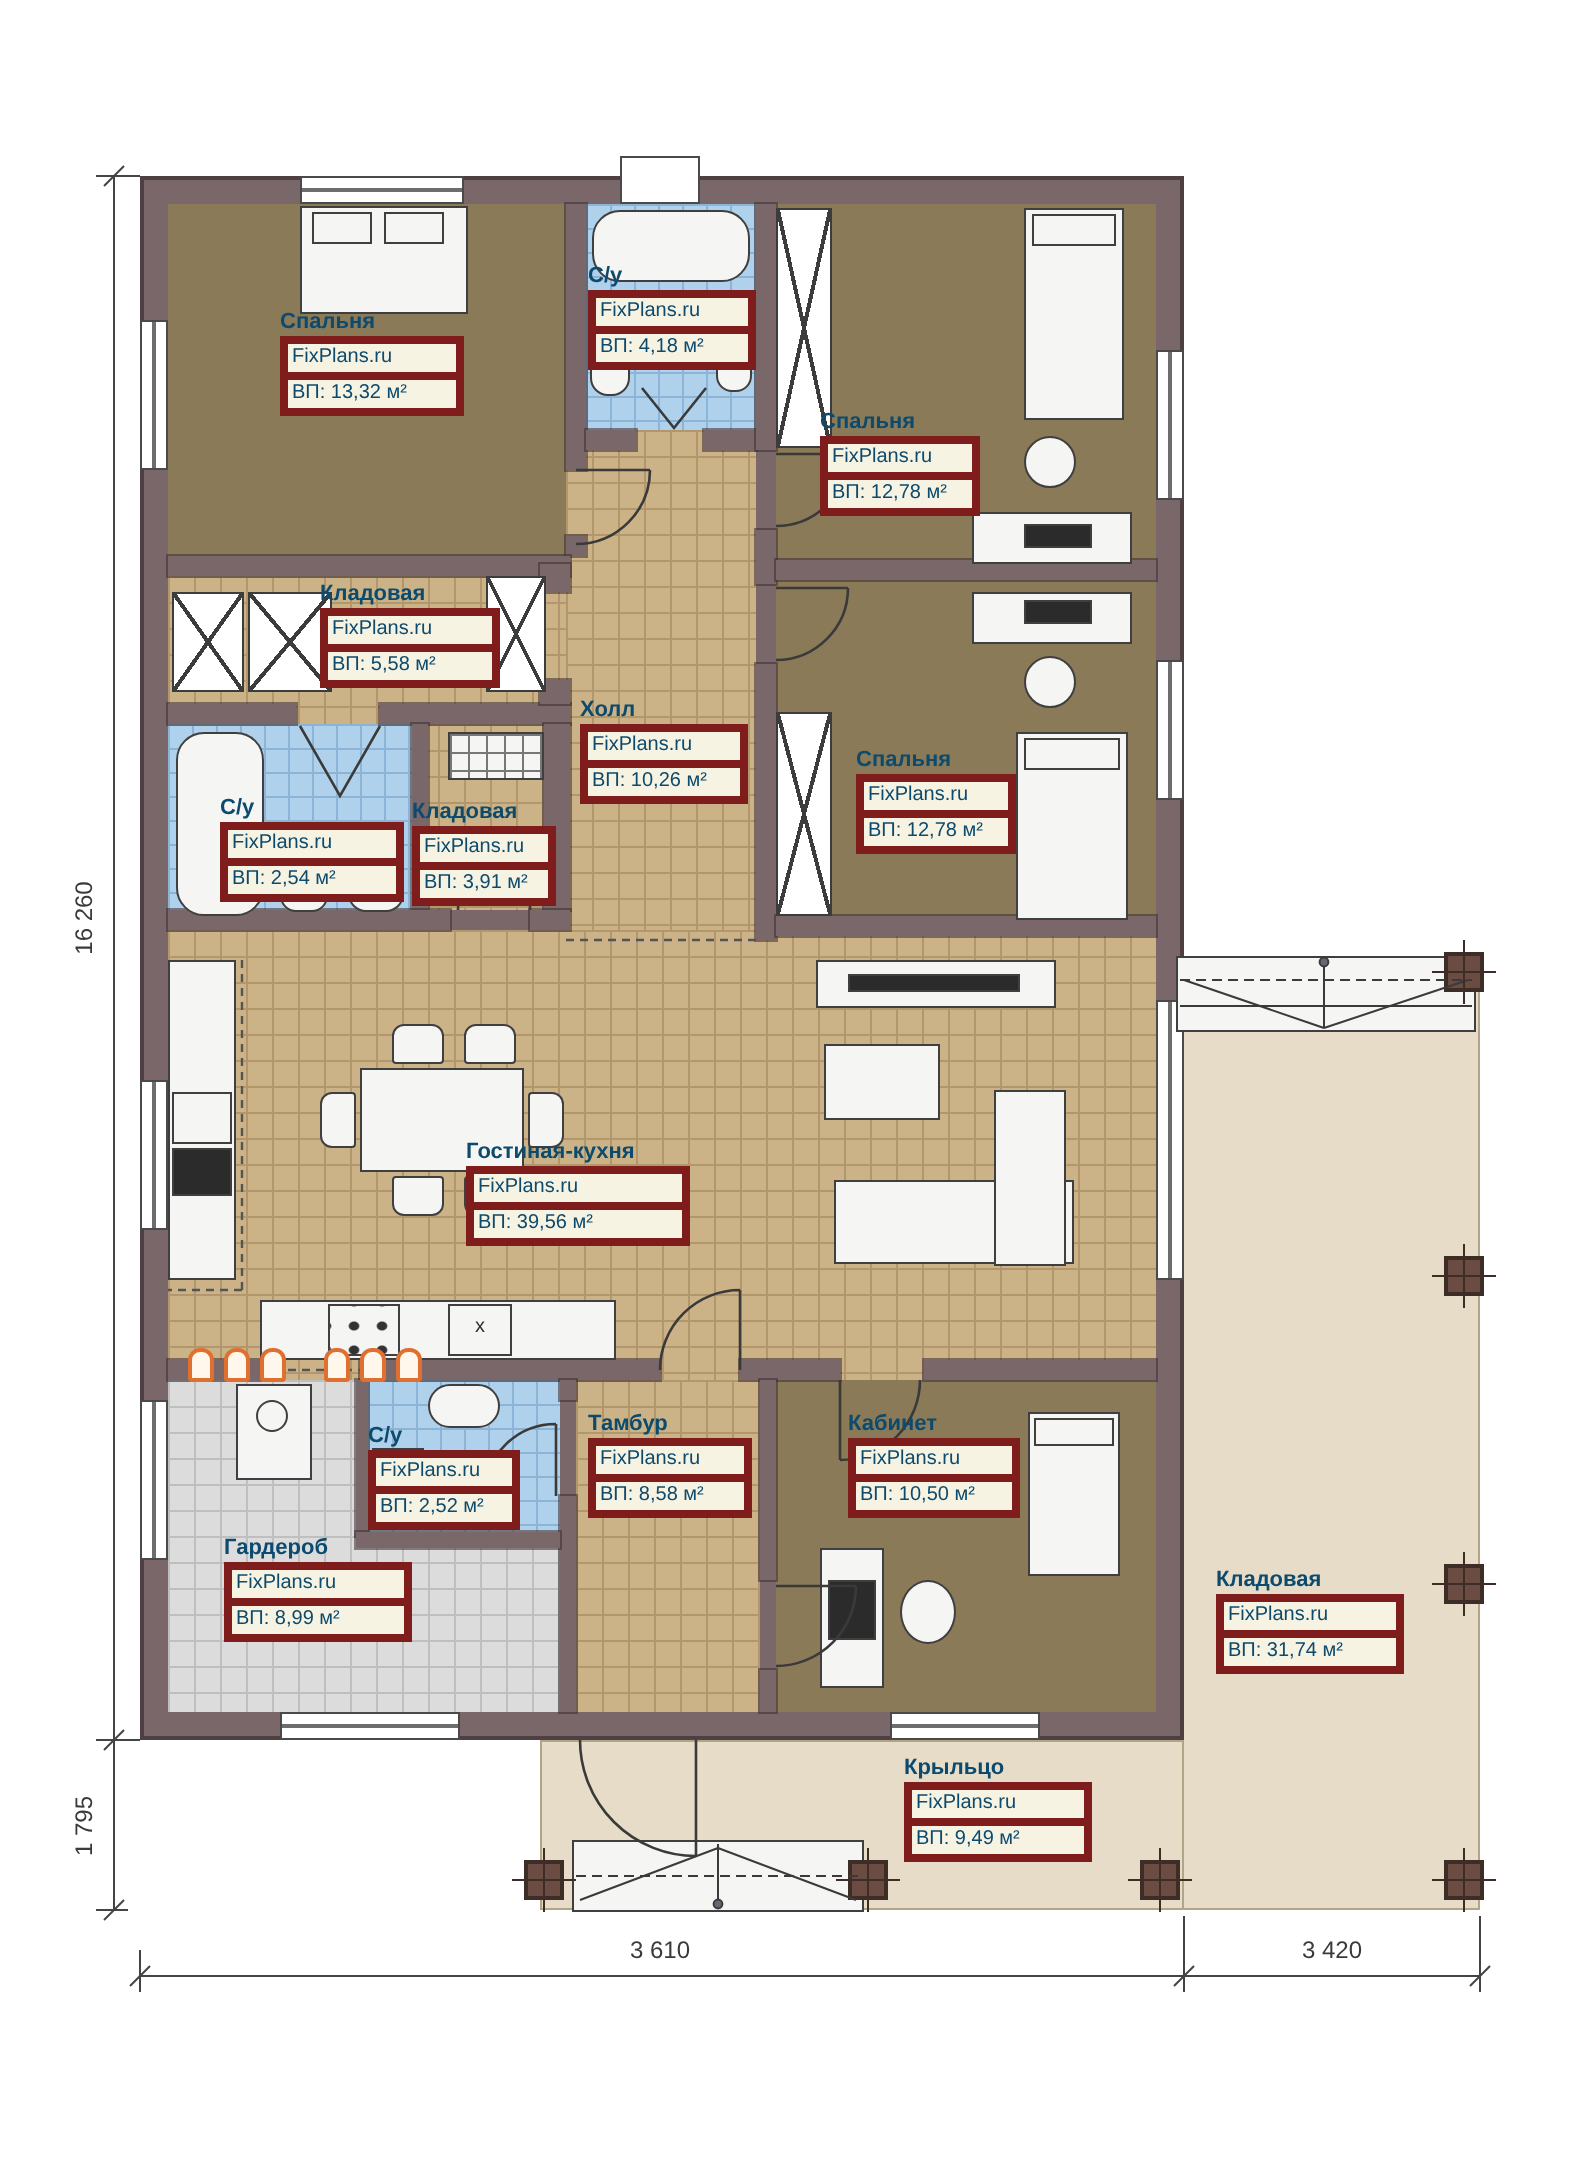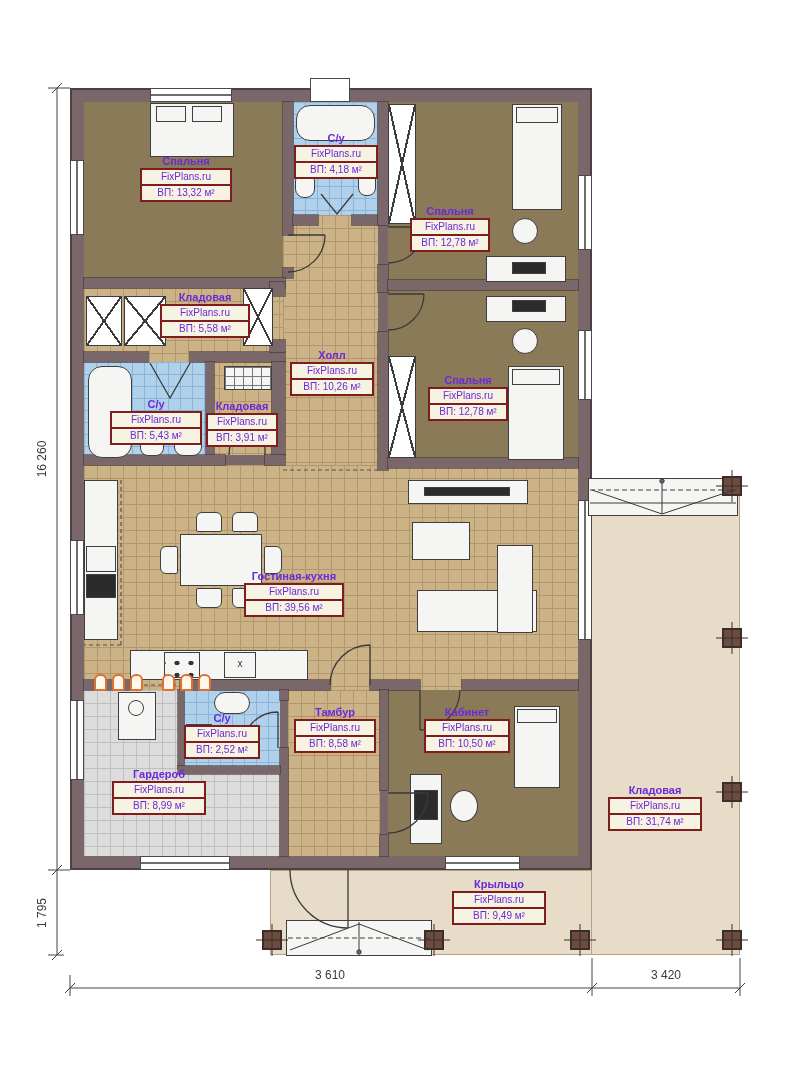--- a/index.html
+++ b/index.html
@@ -17,23 +17,23 @@
   .window.v{background:linear-gradient(90deg,#fff 42%,#6d6d6d 42%,#6d6d6d 58%,#fff 58%)}
   .furn{position:absolute;background:#f5f5f3;border:1.5px solid #3f3f3f;z-index:4;box-sizing:border-box}
   .furn.dark{background:#2b2b2b}
   .round{border-radius:50%}
   .rtub{border-radius:14px}
   .xbox{position:absolute;z-index:4;border:1.5px solid #3c3c3c;box-sizing:border-box;background:
     linear-gradient(to top right,transparent calc(50% - 1px),#3c3c3c calc(50% - 1px),#3c3c3c calc(50% + 1px),transparent calc(50% + 1px)),
     linear-gradient(to bottom right,transparent calc(50% - 1px),#3c3c3c calc(50% - 1px),#3c3c3c calc(50% + 1px),transparent calc(50% + 1px)),#fff}
   .grid8{background-image:linear-gradient(#777 1px,transparent 1px),linear-gradient(90deg,#777 1px,transparent 1px);background-size:9px 9px}
   .burners{background-image:radial-gradient(#333 2.2px,transparent 3px);background-size:14px 12px;background-position:5px 4px}
-  .room-label{position:absolute;text-align:center;color:#6d28d9;z-index:7}
+  .room-label{position:absolute;color:#0c4a6e;z-index:7}
   .rl-name{font-size:11px;font-weight:bold;white-space:nowrap;margin-bottom:1px}
-  .rl-box{border:2px solid #7f1d1d;background:#f7f3e2;font-size:10px;line-height:14px;white-space:nowrap;padding:0 2px;box-sizing:border-box;width:100%}
+  .rl-box{border:4px solid #7f1d1d;background:#f7f3e2;font-size:10px;line-height:14px;white-space:nowrap;padding:0 2px;box-sizing:border-box;width:100%}
   .rl-box.b2{border-top:0}
   .dim{position:absolute;color:#3a3a3a;font-size:12px;white-space:nowrap;z-index:7;text-align:center}
   .vtext{transform:rotate(-90deg);transform-origin:center center;width:70px}
   .col{position:absolute;width:20px;height:20px;background:#6a4c42;border:2px solid #3e2c26;box-sizing:border-box;z-index:5}
   .heat{position:absolute;width:9px;height:13px;border:2px solid #e07030;border-radius:6px 6px 2px 2px;background:#fff6ec;z-index:7}
   .xlab{position:absolute;z-index:5;font-size:10px;color:#333;text-align:center}
   svg.overlay{position:absolute;left:0;top:0;z-index:6;pointer-events:none}
 </style>
 </head>
 <body>
@@ -252,28 +252,28 @@
     <div class="rl-box b2">ВП: 10,26 м²</div>
   </div>
   <div class="room-label" style="left:428px;top:374px;width:80px">
     <div class="rl-name">Спальня</div>
     <div class="rl-box">FixPlans.ru</div>
     <div class="rl-box b2">ВП: 12,78 м²</div>
   </div>
   <div class="room-label" style="left:110px;top:398px;width:92px">
     <div class="rl-name">С/у</div>
     <div class="rl-box">FixPlans.ru</div>
-    <div class="rl-box b2">ВП: 5,43 м²</div>
+    <div class="rl-box b2">ВП: 2,54 м²</div>
   </div>
   <div class="room-label" style="left:206px;top:400px;width:72px">
     <div class="rl-name">Кладовая</div>
     <div class="rl-box">FixPlans.ru</div>
     <div class="rl-box b2">ВП: 3,91 м²</div>
   </div>
-  <div class="room-label" style="left:244px;top:570px;width:100px">
+  <div class="room-label" style="left:233px;top:570px;width:112px">
     <div class="rl-name">Гостиная-кухня</div>
     <div class="rl-box">FixPlans.ru</div>
     <div class="rl-box b2">ВП: 39,56 м²</div>
   </div>
   <div class="room-label" style="left:112px;top:768px;width:94px">
     <div class="rl-name">Гардероб</div>
     <div class="rl-box">FixPlans.ru</div>
     <div class="rl-box b2">ВП: 8,99 м²</div>
   </div>
   <div class="room-label" style="left:184px;top:712px;width:76px">

